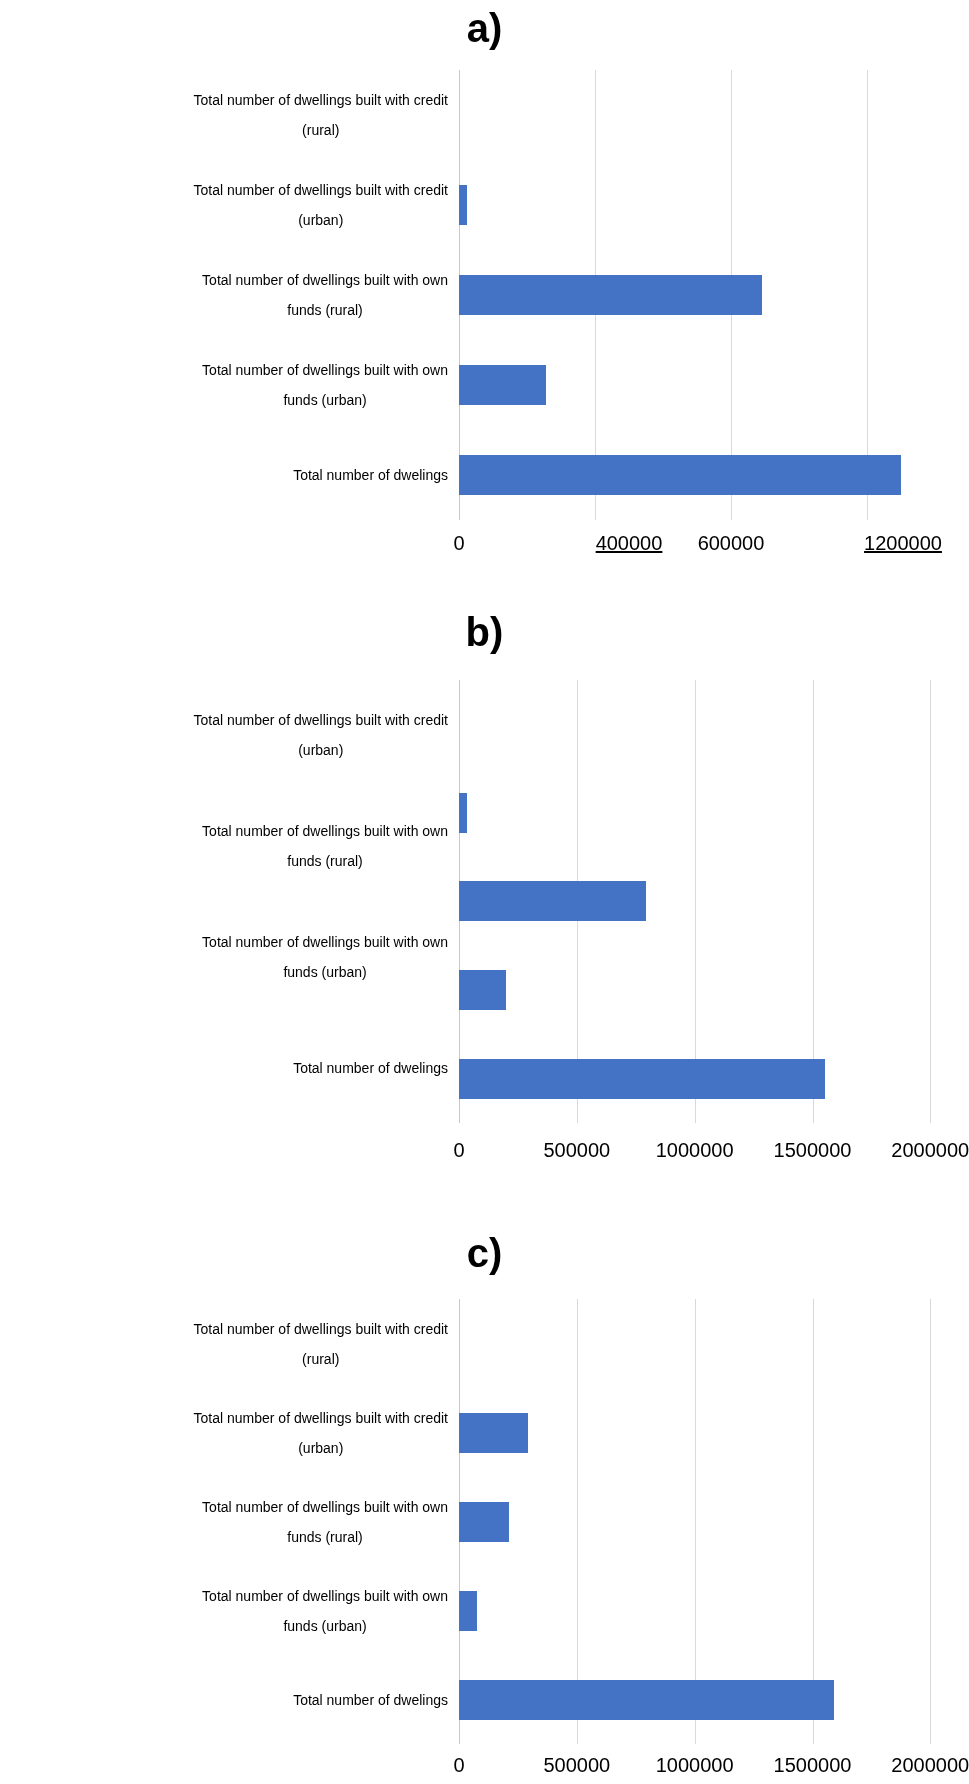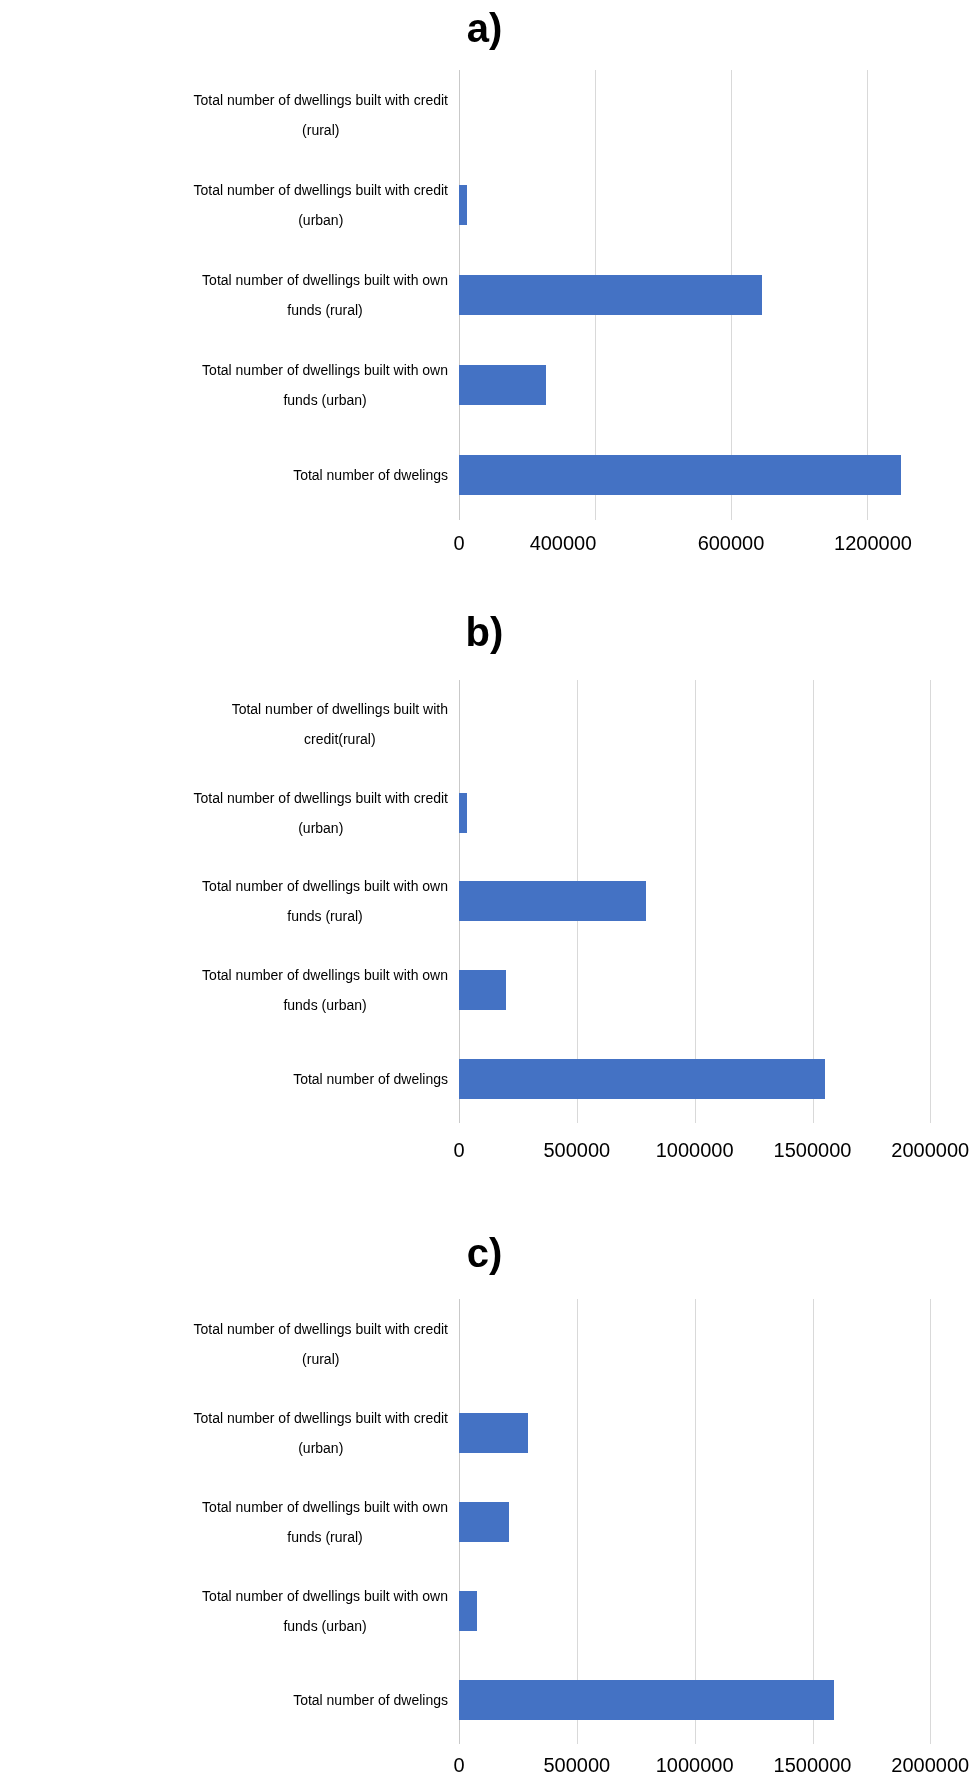--- a/index.html
+++ b/index.html
@@ -85,34 +85,30 @@
             <div class="bar" style="width: 86.7px; background: rgb(68, 114, 196);"></div>
           </div>
           <div class="bar-row">
             <div class="bar" style="width: 442px; background: rgb(68, 114, 196);"></div>
           </div>
         </div>
       </div>
   </div>
   <div class="axis">
       <span class="tick" style="left: 459px;">0</span>
-      <span class="tick" style="left: 563px;">400000</span>
+      <span class="tick" style="left: 629px; text-decoration: underline;">400000</span>
       <span class="tick" style="left: 731px;">600000</span>
-      <span class="tick" style="left: 873px;">1200000</span>
+      <span class="tick" style="left: 903px; text-decoration: underline;">1200000</span>
     </div>
 </section>
 
 <section class="chart" id="chart-b">
   <h2 class="chart-title">b)</h2>
   <div class="chart-body">
     <div class="labels">
-        <div class="label-row">
-          <div class="lbl">Total number of dwellings built with
-credit(rural)</div>
-        </div>
         <div class="label-row">
           <div class="lbl">Total number of dwellings built with credit
 (urban)</div>
         </div>
         <div class="label-row">
           <div class="lbl">Total number of dwellings built with own
 funds (rural)</div>
         </div>
         <div class="label-row">
           <div class="lbl">Total number of dwellings built with own

